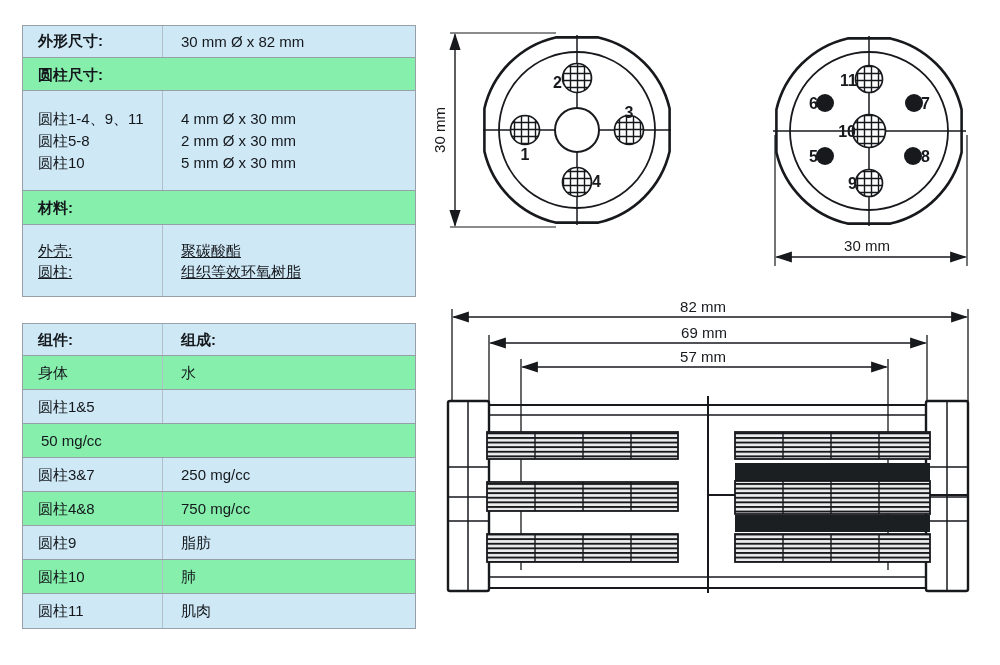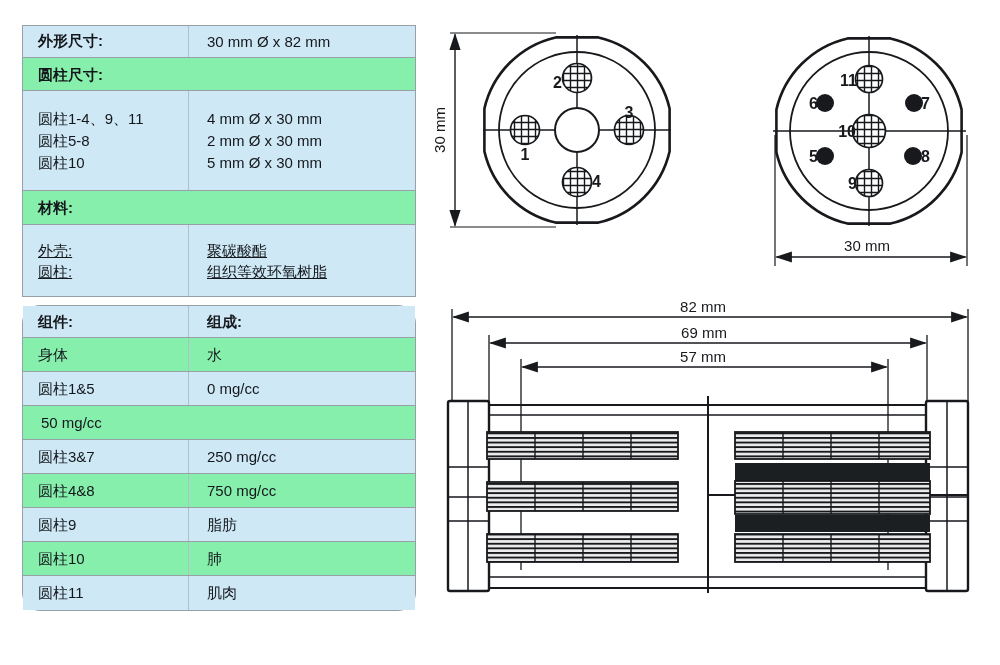--- a/index.html
+++ b/index.html
@@ -6,34 +6,34 @@
   body{
     width:1000px;height:665px;position:relative;background:#ffffff;
     font-family:"Liberation Sans","DejaVu Sans",sans-serif;
     color:#14181c;overflow:hidden;
   }
   .tbl{position:absolute;left:22px;width:394px;border:1px solid #97a0a7;box-sizing:border-box;}
   .row{display:flex;box-sizing:border-box;border-bottom:1px solid #97a0a7;font-size:15px;}
   .row:last-child{border-bottom:none;}
   .blue{background:#cfe8f6;}
   .white{background:#86efac;}
-  .c1{width:166px;box-sizing:border-box;padding-left:15px;border-right:1px solid #b3bfc8;flex-shrink:0;}
+  .c1{width:140px;box-sizing:border-box;padding-left:15px;border-right:1px solid #b3bfc8;flex-shrink:0;}
   .c2{flex:1;box-sizing:border-box;padding-left:18px;}
   .span{padding-left:15px;font-weight:bold;}
   .vcenter{display:flex;flex-direction:column;justify-content:center;}
   .lh22 div{line-height:22px;}
   .lh21 div{line-height:21px;text-decoration:underline;}
   .bold{font-weight:bold;}
   #spec-table{top:25px;}
   #spec-table .r1{height:32px;}
   #spec-table .r2{height:33px;line-height:33px;}
   #spec-table .r3{height:100px;}
   #spec-table .r4{height:34px;line-height:34px;align-items:center;}
   #spec-table .r5{height:71px;}
-  #comp-table{top:305px;border-radius:18px;}
+  #comp-table{top:323px;}
   #comp-table .hrow{height:32px;line-height:32px;font-weight:bold;}
   #comp-table .drow{height:34px;line-height:34px;}
   svg text{font-family:"Liberation Sans","DejaVu Sans",sans-serif;fill:#17191c;}
   .dimtxt{font-size:15px;}
   .lbl{font-size:16px;font-weight:bold;}
 </style>
 </head>
 <body>
 
 <div class="tbl" id="spec-table">
@@ -79,21 +79,20 @@
   <div class="row blue hrow">
     <div class="c1">组件:</div>
     <div class="c2">组成:</div>
   </div>
   <div class="row white drow">
     <div class="c1">身体</div>
     <div class="c2">水</div>
   </div>
   <div class="row blue drow">
     <div class="c1">圆柱1&amp;5</div>
-    <div class="c2">0 mg/cc</div>
   </div>
   <div class="row white drow">
     <div class="c2">50 mg/cc</div>
   </div>
   <div class="row blue drow">
     <div class="c1">圆柱3&amp;7</div>
     <div class="c2">250 mg/cc</div>
   </div>
   <div class="row white drow">
     <div class="c1">圆柱4&amp;8</div>

